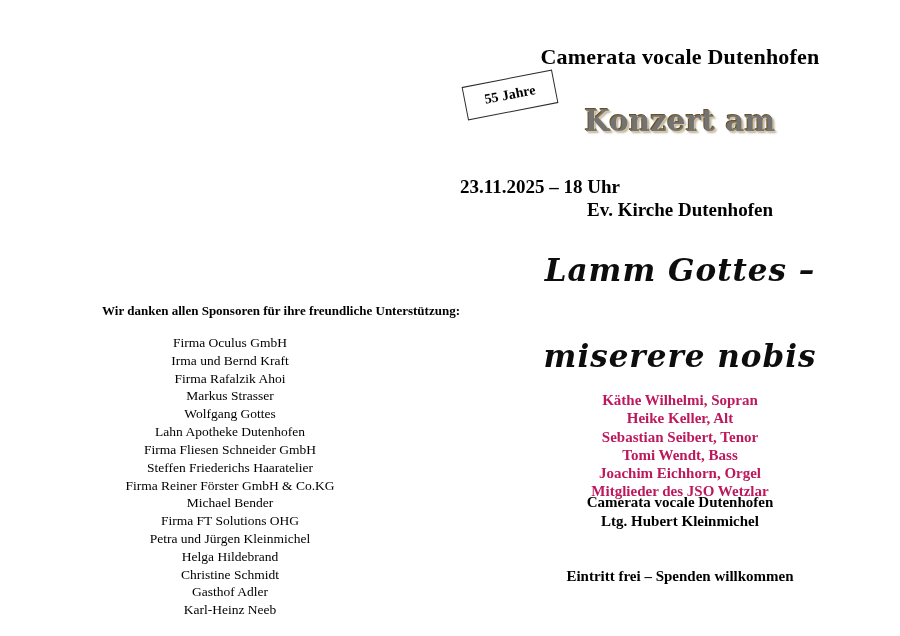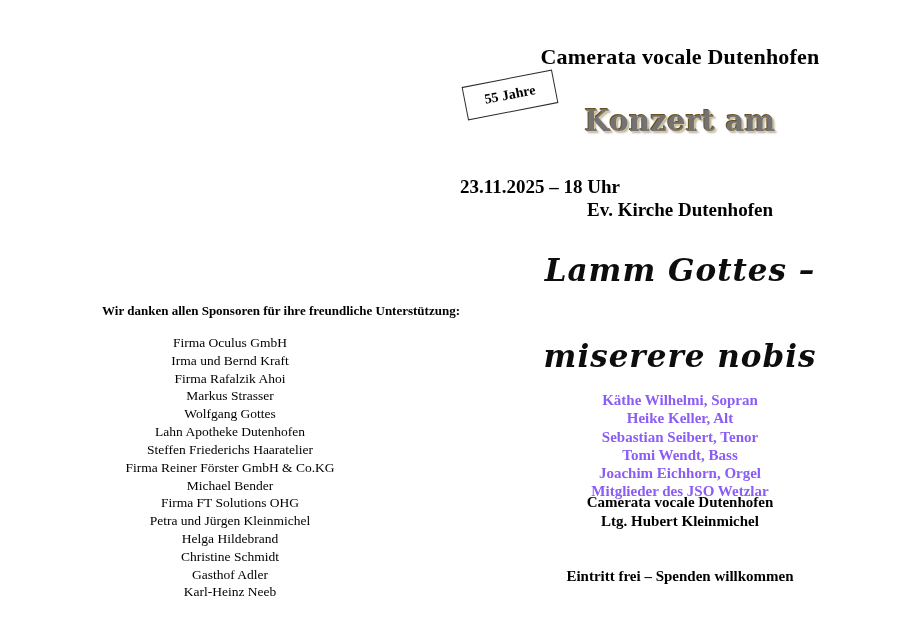--- a/index.html
+++ b/index.html
@@ -142,21 +142,21 @@
     left: 0;
     top: 391px;
     width: 440px;
     text-align: center;
   }
   .performers div {
     font-family: "Liberation Serif", serif;
     font-weight: bold;
     font-size: 15px;
     line-height: 1.22;
-    color: #8b5cf6;
+    color: #be185d;
   }
 
   .ensemble-block {
     position: absolute;
     left: 0;
     top: 493px;
     width: 440px;
     text-align: center;
   }
   .ensemble-block div {
@@ -219,20 +219,21 @@
 
   <div class="left-panel">
     <div class="sponsors-heading">Wir danken allen Sponsoren für ihre freundliche Unterstützung:</div>
     <div class="sponsors-list">
       <div>Firma Oculus GmbH</div>
       <div>Irma und Bernd Kraft</div>
       <div>Firma Rafalzik Ahoi</div>
       <div>Markus Strasser</div>
       <div>Wolfgang Gottes</div>
       <div>Lahn Apotheke Dutenhofen</div>
+      <div>Firma Fliesen Schneider GmbH</div>
       <div>Steffen Friederichs Haaratelier</div>
       <div>Firma Reiner Förster GmbH &amp; Co.KG</div>
       <div>Michael Bender</div>
       <div>Firma FT Solutions OHG</div>
       <div>Petra und Jürgen Kleinmichel</div>
       <div>Helga Hildebrand</div>
       <div>Christine Schmidt</div>
       <div>Gasthof Adler</div>
       <div>Karl-Heinz Neeb</div>
     </div>

